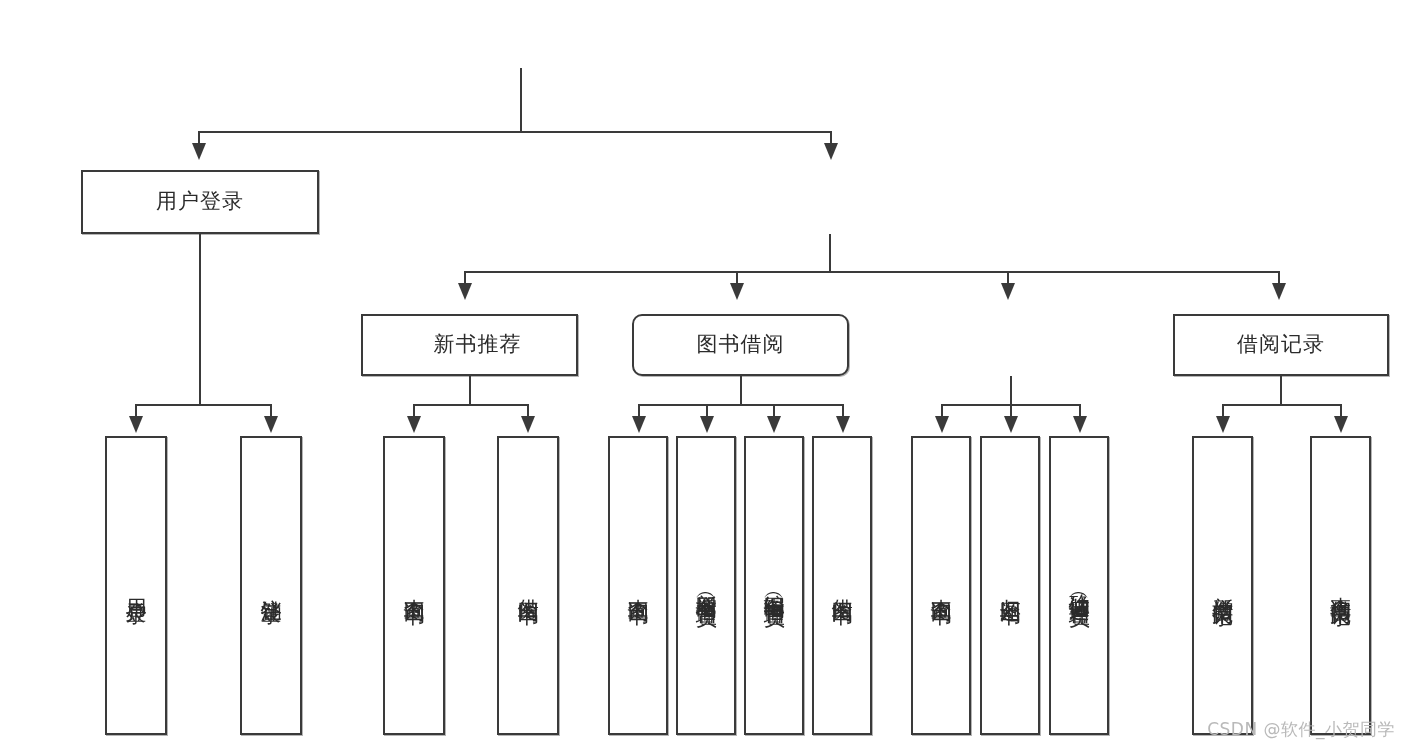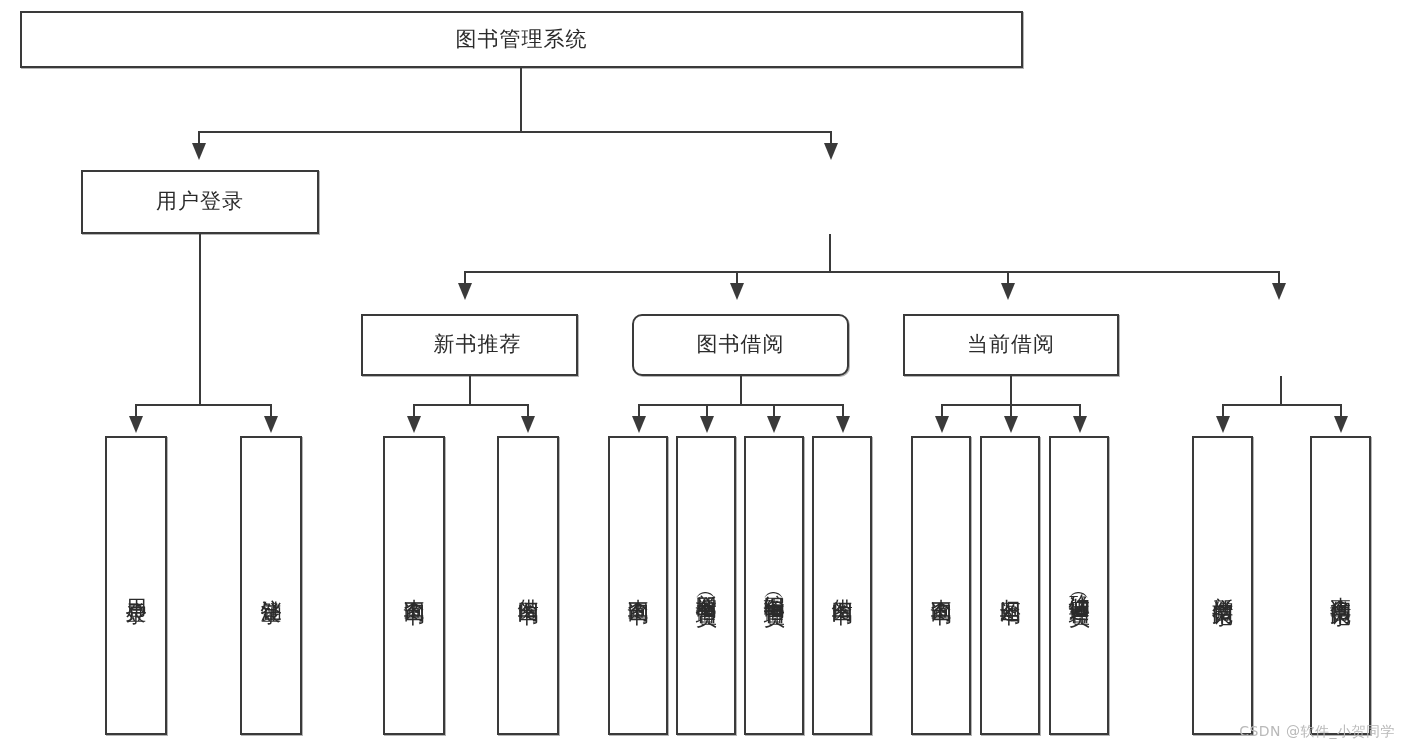--- a/index.html
+++ b/index.html
@@ -61,35 +61,32 @@
     width: 0;
     height: 0;
     border-left: 7px solid transparent;
     border-right: 7px solid transparent;
     border-top: 17px solid #3a3a3a;
   }
   #watermark {
     position: absolute;
     right: 10px;
     bottom: 6px;
-    font-size: 14px;
+    font-size: 17px;
     color: #b9b9b9;
     letter-spacing: 0.5px;
     white-space: nowrap;
     pointer-events: none;
   }
 </style>
 </head>
 <body>
 
 <div id="canvas">
 
-  <div class="node h" style="left:20px; top:11px; width:1003px; height:57px;">
-    <span>图书管理系统</span>
-  </div>
 
   <div class="line vert" style="left:520px; top:68px; width:2px; height:64px;"></div>
 
   <div class="line horz" style="left:198px; top:131px; width:634px; height:2px;"></div>
 
   <div class="line vert" style="left:198px; top:131px; width:2px; height:14px;"></div>
   <div class="arrow" style="left:192px; top:143px;"></div>
   <div class="line vert" style="left:830px; top:131px; width:2px; height:14px;"></div>
   <div class="arrow" style="left:824px; top:143px;"></div>
 
@@ -114,22 +111,22 @@
   <div class="arrow" style="left:1001px; top:283px;"></div>
   <div class="line vert" style="left:1278px; top:271px; width:2px; height:14px;"></div>
   <div class="arrow" style="left:1272px; top:283px;"></div>
 
   <div class="node h" style="left:361px; top:314px; width:217px; height:62px;padding-left:16px;">
     <span>新书推荐</span>
   </div>
   <div class="node h" style="left:632px; top:314px; width:217px; height:62px;border-radius:10px;">
     <span>图书借阅</span>
   </div>
-  <div class="node h" style="left:903px; top:314px; width:216px; height:62px;">
-    <span>当前借阅</span>
+  <div class="node h" style="left:1173px; top:314px; width:216px; height:62px;">
+    <span>借阅记录</span>
   </div>
 
   <div class="line vert" style="left:469px; top:376px; width:2px; height:29px;"></div>
   <div class="line horz" style="left:413px; top:404px; width:115px; height:2px;"></div>
   <div class="line vert" style="left:413px; top:404px; width:2px; height:14px;"></div>
   <div class="arrow" style="left:407px; top:416px;"></div>
   <div class="line vert" style="left:527px; top:404px; width:2px; height:14px;"></div>
   <div class="arrow" style="left:521px; top:416px;"></div>
 
   <div class="line vert" style="left:740px; top:376px; width:2px; height:29px;"></div>

